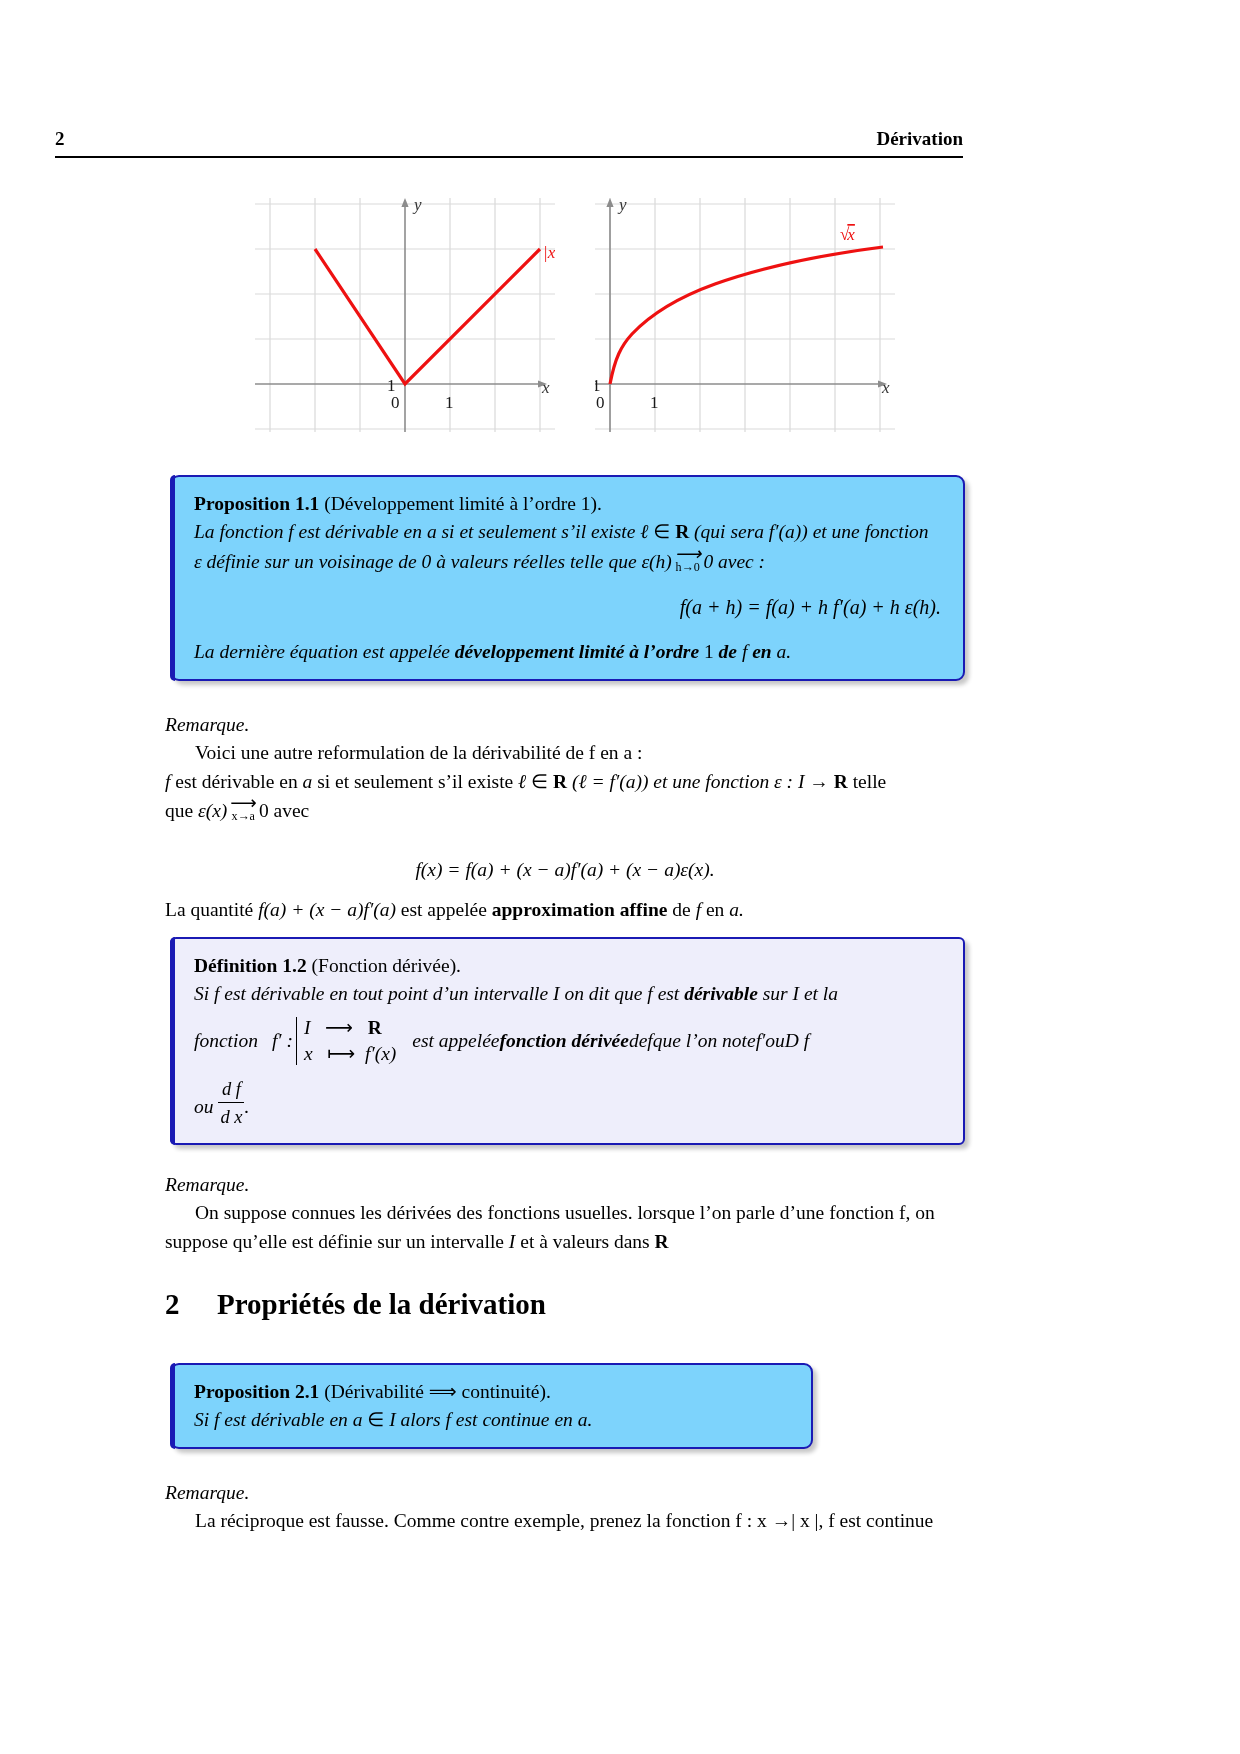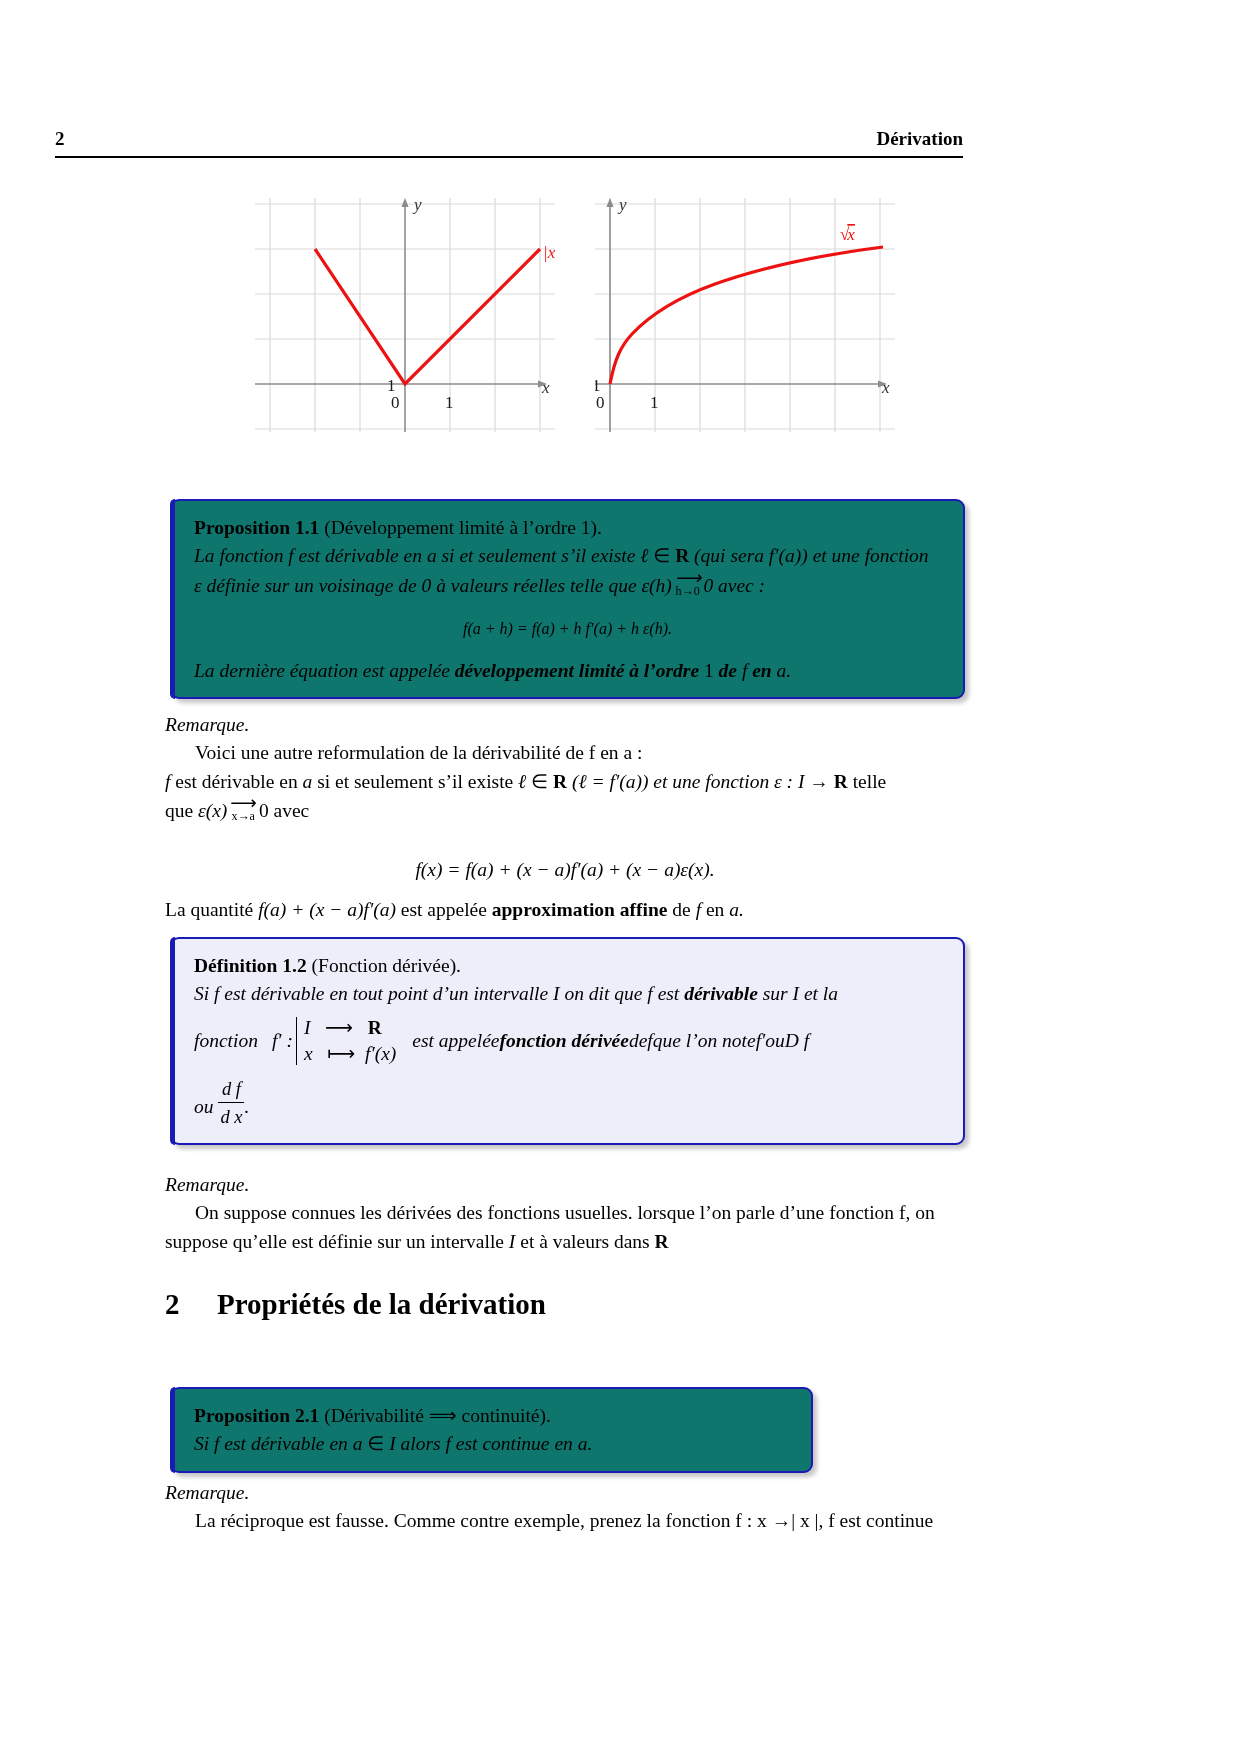--- a/index.html
+++ b/index.html
@@ -33,33 +33,33 @@
 
   
   .tbox {
     position:absolute;
     box-sizing:border-box;
     border:2.2px solid #1a1ab4;
     border-radius:9px;
     box-shadow:4px 4px 4px rgba(0,0,0,0.22);
     padding:14px 22px 12px 22px;
   }
-  .tbox.yellow { background:#0f766e;margin-top:24px; }
+  .tbox.yellow { background:#7dd3fc; }
   .tbox.lav    { background:#eeeefb; }
   .tbox::before{
     content:""; position:absolute; left:-2.2px; top:-2.2px;
     width:5px; bottom:-2.2px; background:#1a1ab4;
     border-top-left-radius:9px; border-bottom-left-radius:9px;
   }
 
   .thm-head { font-size:19.5px; line-height:1.35; margin-bottom:1px; }
   .thm-head b { font-weight:bold; }
   .thm-body { font-size:19.5px; font-style:italic; line-height:1.46; }
   .thm-body b { font-weight:bold; font-style:italic; }
-  .thm-disp { text-align:center; font-style:normal; margin:17px 0 16px 0; font-size:16px; }
+  .thm-disp { text-align:right; font-style:normal; margin:17px 0 16px 0; font-size:20px; }
 
   
   .para { position:absolute; font-size:19.5px; line-height:1.46; }
   .remark { font-style:italic; }
   .indent { text-indent:30px; }
   .disp { text-align:center; margin:9px 0 9px 0; }
 
   .sect {
     position:absolute; left:165px; top:1313px; width:800px;
     font-size:29px; font-weight:bold;font-family:Liberation Serif, serif;
@@ -176,21 +176,21 @@
 
   <div class="para" style="left: 165px; top: 711px; width: 800px;">
     <div class="remark">Remarque.</div>
     <div class="indent">Voici une autre reformulation de la dérivabilité de f en a :</div>
     <div><span class="m">f</span><span> est dérivable en </span><span class="m">a</span><span> si et seulement s’il existe </span><span class="m">ℓ</span><span> ∈ </span><span class="bb">R</span><span class="m"> (ℓ = f′(a)) et une fonction </span><span class="m">ε</span><span class="m"> : I → </span><span class="bb">R</span><span> telle</span></div>
     <div><span>que </span><span class="m">ε(x)</span><span class="limarrow"><span class="ar">⟶</span><span class="sub mr">x→a</span></span><span>0 avec</span></div>
     <div class="disp m" style="margin-top:30px;">f(x) = f(a) + (x − a)f′(a) + (x − a)ε(x).</div>
     <div style="margin-top:12px;"><span>La quantité </span><span class="m">f(a) + (x − a)f′(a)</span><span> est appelée </span><b>approximation affine</b><span> de </span><span class="m">f</span><span> en </span><span class="m">a.</span></div>
   </div>
 
-  <div class="tbox lav" style="left: 170px; top: 937px; width: 795px;">
+  <div class="tbox lav" style="left: 170px; top: 937px; width: 795px; border-radius: 6px;">
     <div class="thm-head">
       <b>Définition 1.2</b>
       <span>(Fonction dérivée).</span>
     </div>
     <div class="thm-body">
       <div><span>Si </span><span class="m">f</span><span> est dérivable en tout point d’un intervalle </span><span class="m">I</span><span> on dit que </span><span class="m">f</span><span> est </span><b>dérivable</b><span> sur </span><span class="m">I</span><span> et la</span></div>
       <div style="margin-top:6px; display:flex; align-items:center; flex-wrap:wrap; gap:0;">
         <span style="margin-right:14px;">fonction</span>
         <span class="m">f′ :</span>
         <span class="bar"></span>

